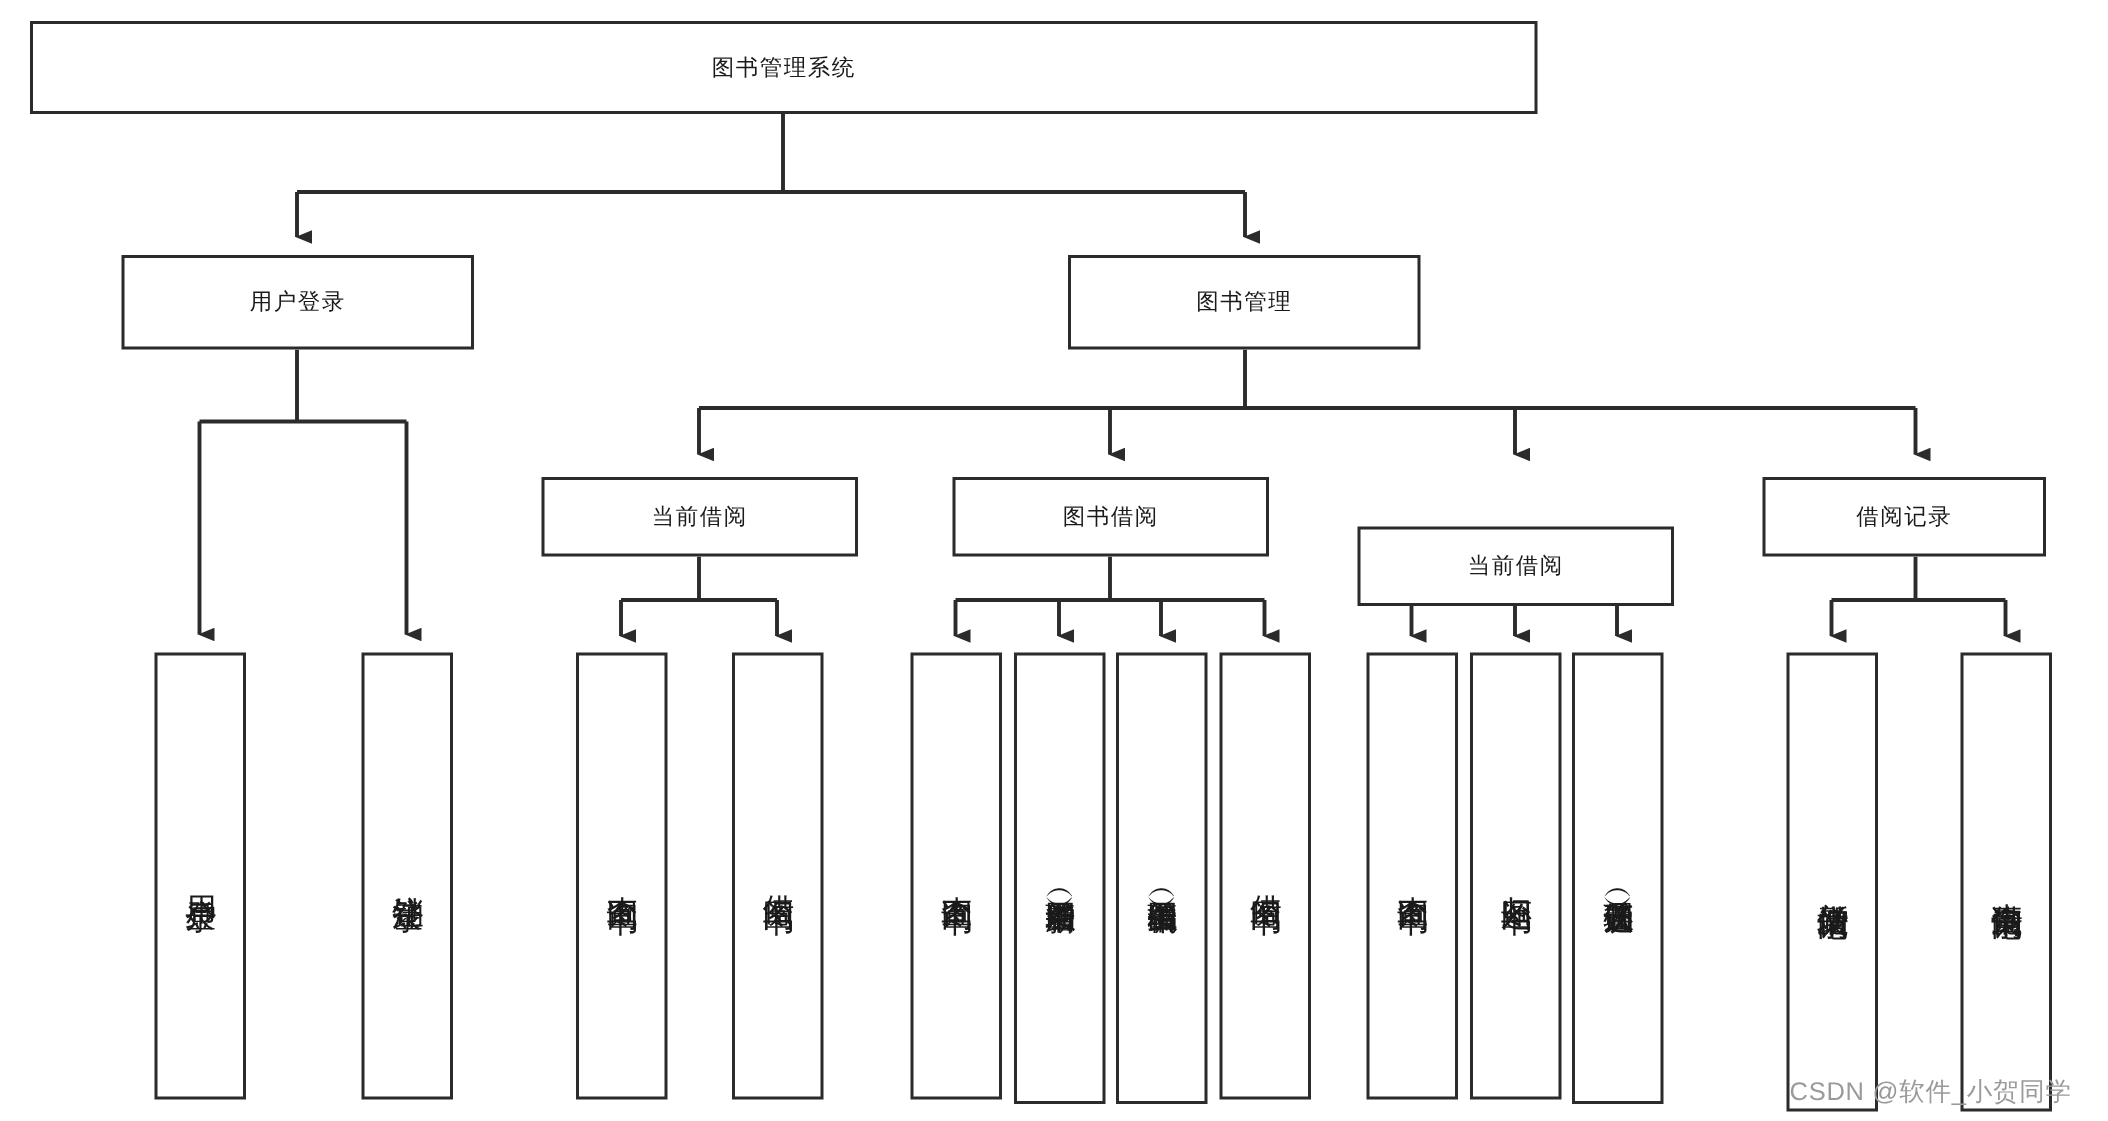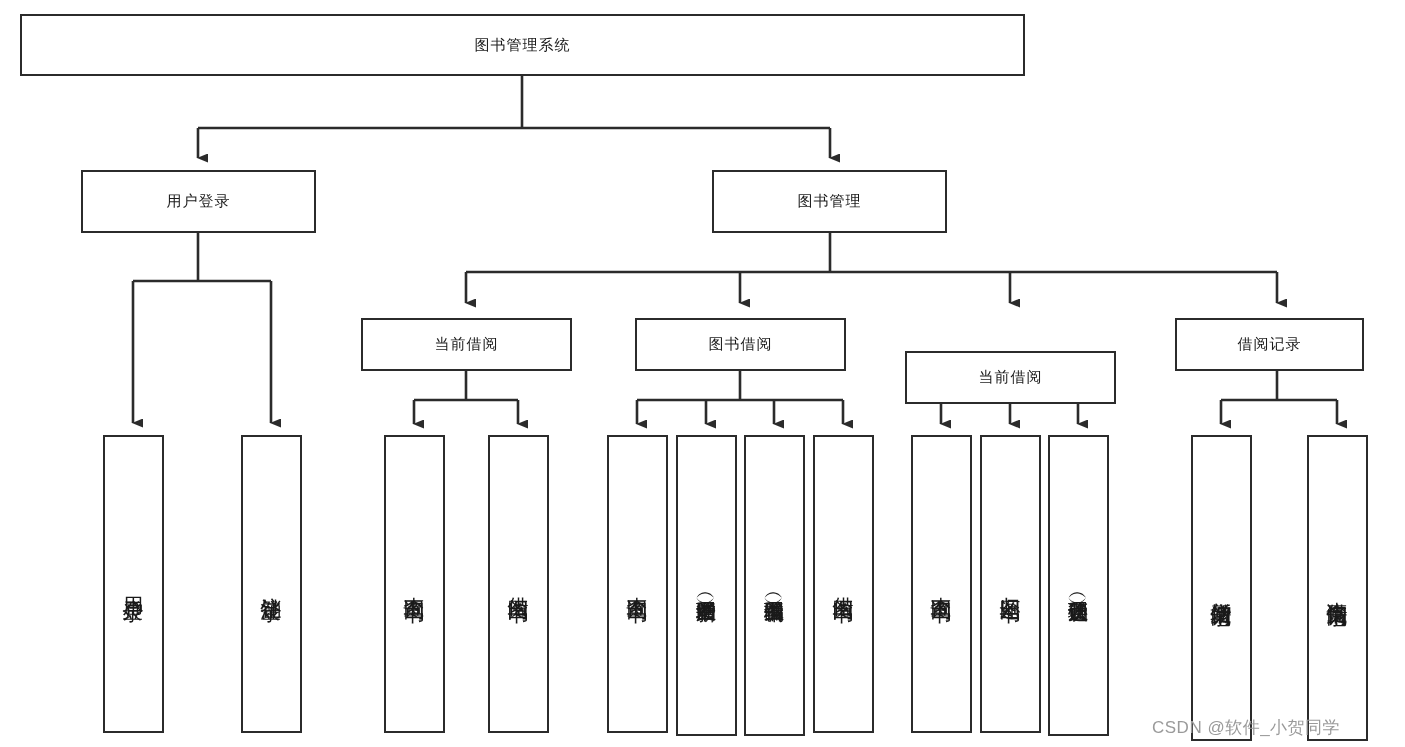--- a/index.html
+++ b/index.html
@@ -176,15 +176,15 @@
     <span class="label">确认归还（管理员）</span>
   </div>
 
   <div class="node vert" style="left:1191px; top:435px; width:61px; height:306px; letter-spacing:1px;">
     <span class="label">新增借阅记录</span>
   </div>
   <div class="node vert" style="left:1307px; top:435px; width:61px; height:306px; letter-spacing:1px;">
     <span class="label">查询借阅记录</span>
   </div>
 
-  <div class="watermark" style="left:1140px; top:716px;padding-left:12px;">CSDN @软件_小贺同学</div>
+  <div class="watermark" style="left:1193px; top:716px;">CSDN @软件_小贺同学</div>
 
 </div>
 
 </body></html>

